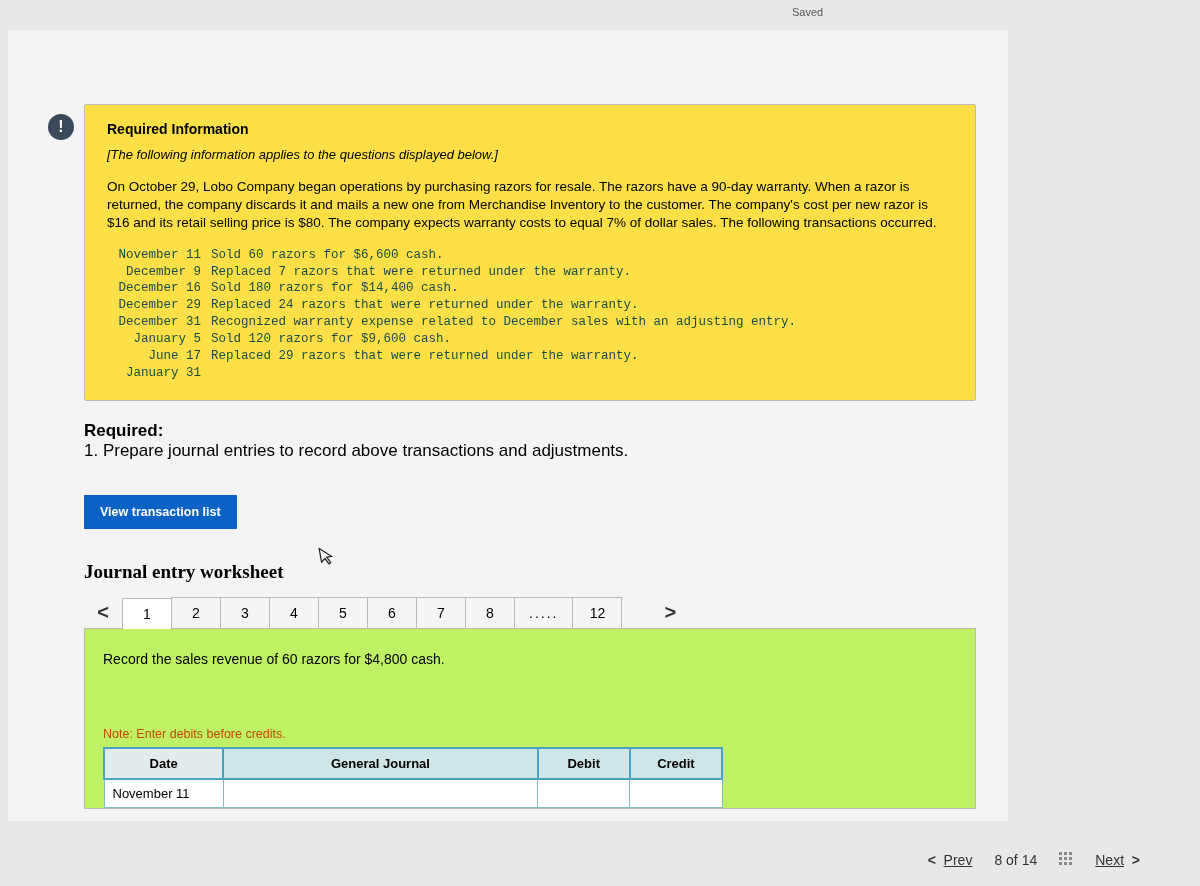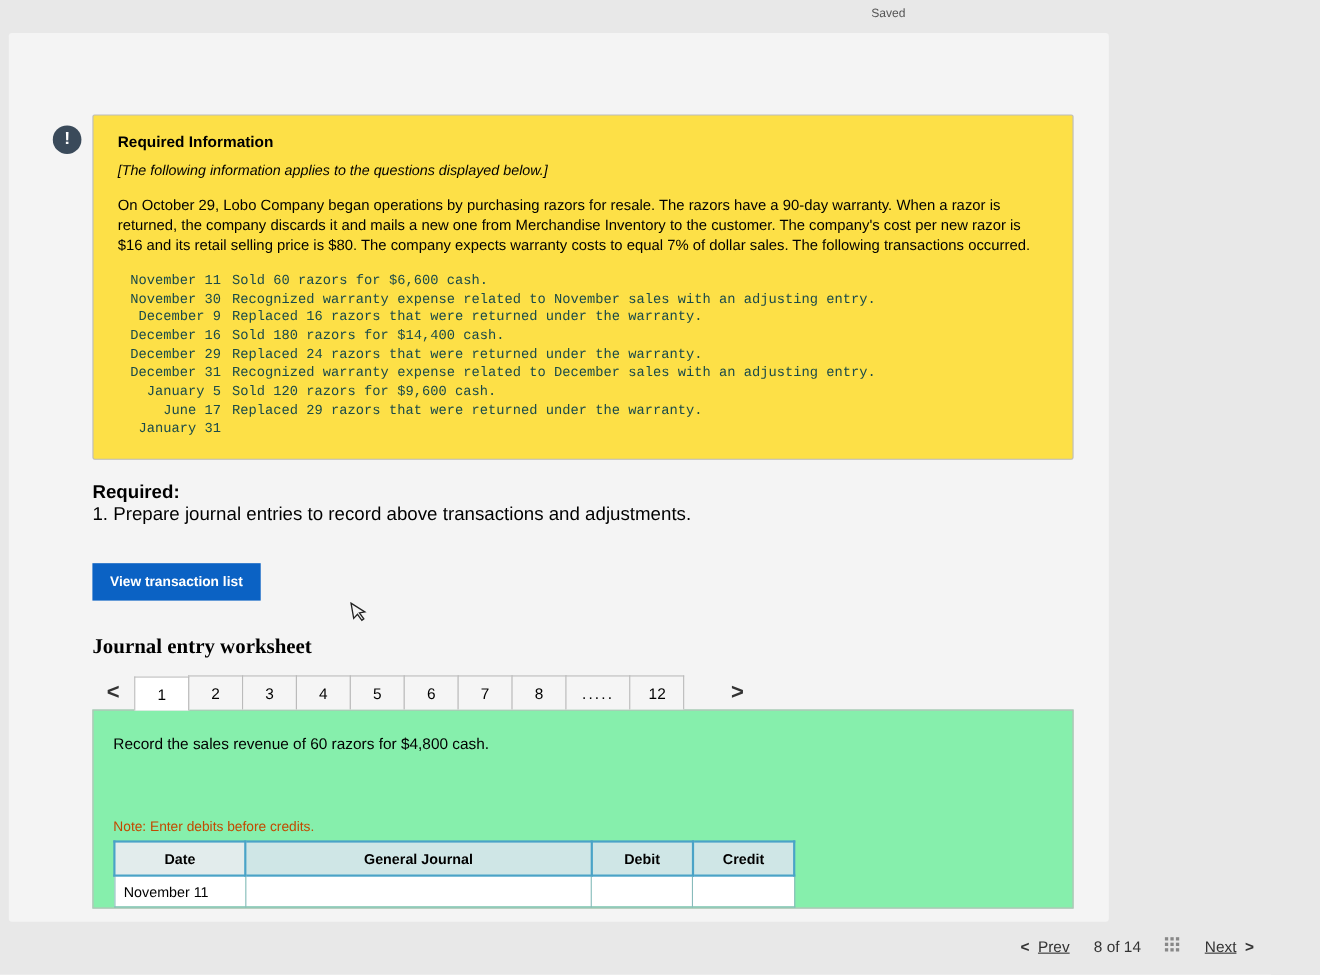--- a/index.html
+++ b/index.html
@@ -137,21 +137,21 @@
   .tab.active {
     background: #fff;
     border-top: 1px solid #bbb;
     font-weight: normal;
     position: relative;
     top: 1px;
   }
   .tab.ellipsis { letter-spacing: 2px; }
   .entry-panel {
     border: 1px solid #bbb;
-    background: #86efac;
+    background: #bef264;
     padding: 22px 18px 0 18px;
     margin-top: 0;
   }
   .entry-instruction {
     font-size: 14px;
     margin-bottom: 60px;
   }
   .entry-note {
     font-size: 12.5px;
     color: #c24a00;
@@ -221,26 +221,22 @@
   <div class="info-box">
     <div class="req-info-heading">Required Information</div>
     <div class="italic-note">[The following information applies to the questions displayed below.]</div>
     <div class="body-text">On October 29, Lobo Company began operations by purchasing razors for resale. The razors have a 90-day warranty. When a razor is returned, the company discards it and mails a new one from Merchandise Inventory to the customer. The company's cost per new razor is $16 and its retail selling price is $80. The company expects warranty costs to equal 7% of dollar sales. The following transactions occurred.</div>
     <div class="tx-list">
       <div class="tx-row">
           <span class="tx-date">November 11</span>
           <span class="tx-desc">Sold 60 razors for $6,600 cash.</span>
         </div>
       <div class="tx-row">
-          <span class="tx-date">November 30</span>
-          <span class="tx-desc">Recognized warranty expense related to November sales with an adjusting entry.</span>
-        </div>
-      <div class="tx-row">
           <span class="tx-date">December 9</span>
-          <span class="tx-desc">Replaced 16 razors that were returned under the warranty.</span>
+          <span class="tx-desc">Replaced 7 razors that were returned under the warranty.</span>
         </div>
       <div class="tx-row">
           <span class="tx-date">December 16</span>
           <span class="tx-desc">Sold 180 razors for $14,400 cash.</span>
         </div>
       <div class="tx-row">
           <span class="tx-date">December 29</span>
           <span class="tx-desc">Replaced 24 razors that were returned under the warranty.</span>
         </div>
       <div class="tx-row">

